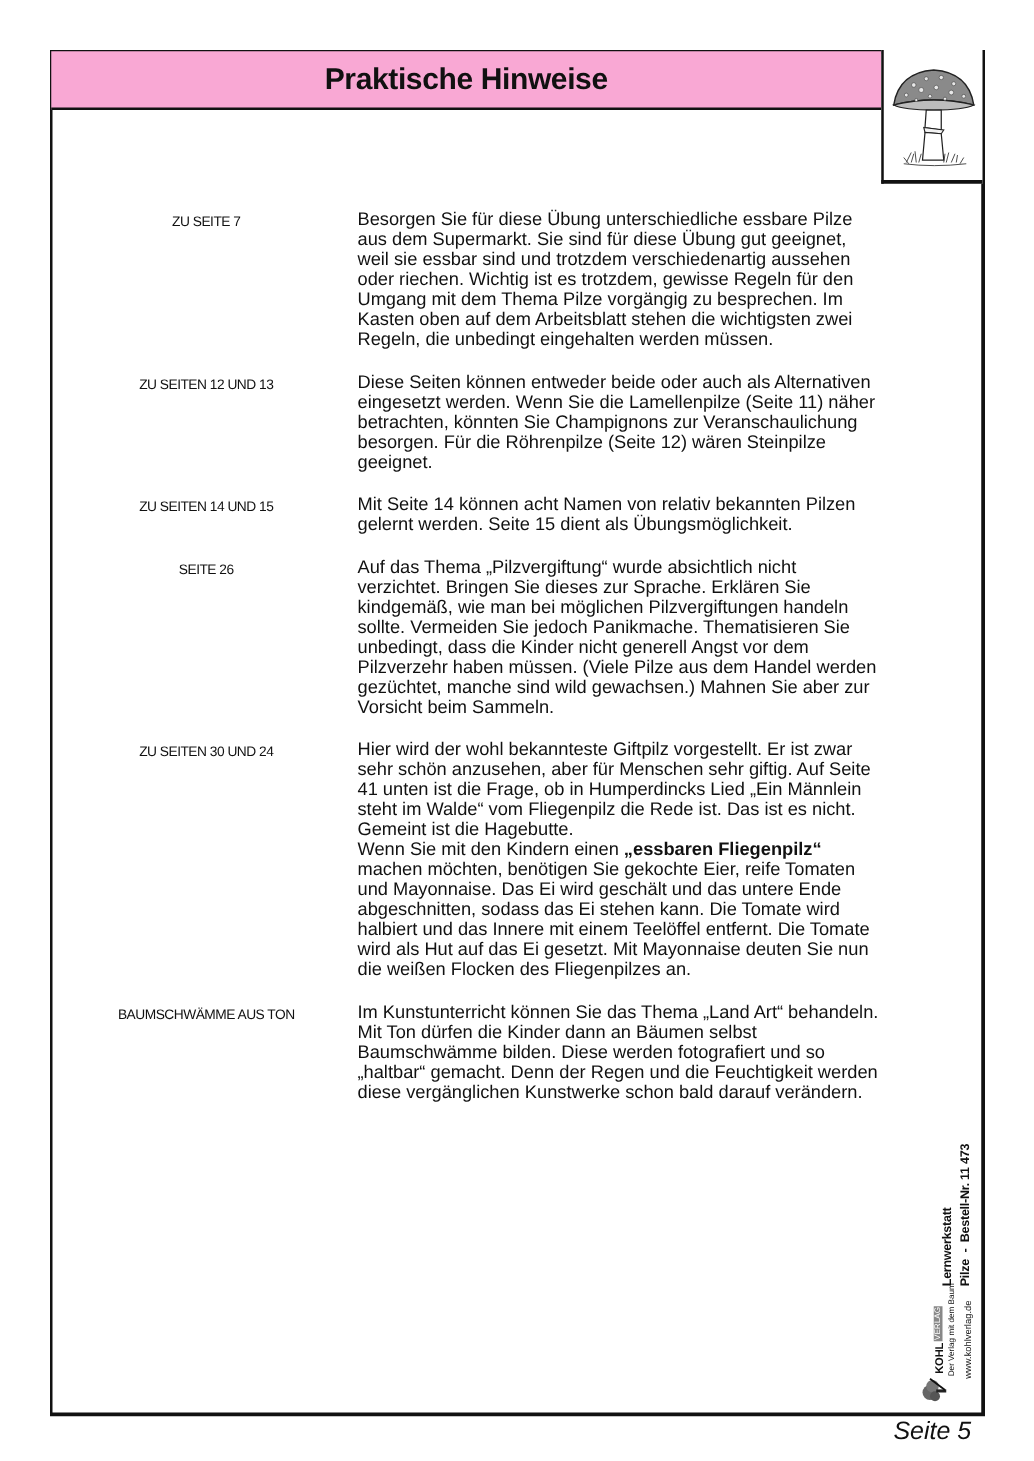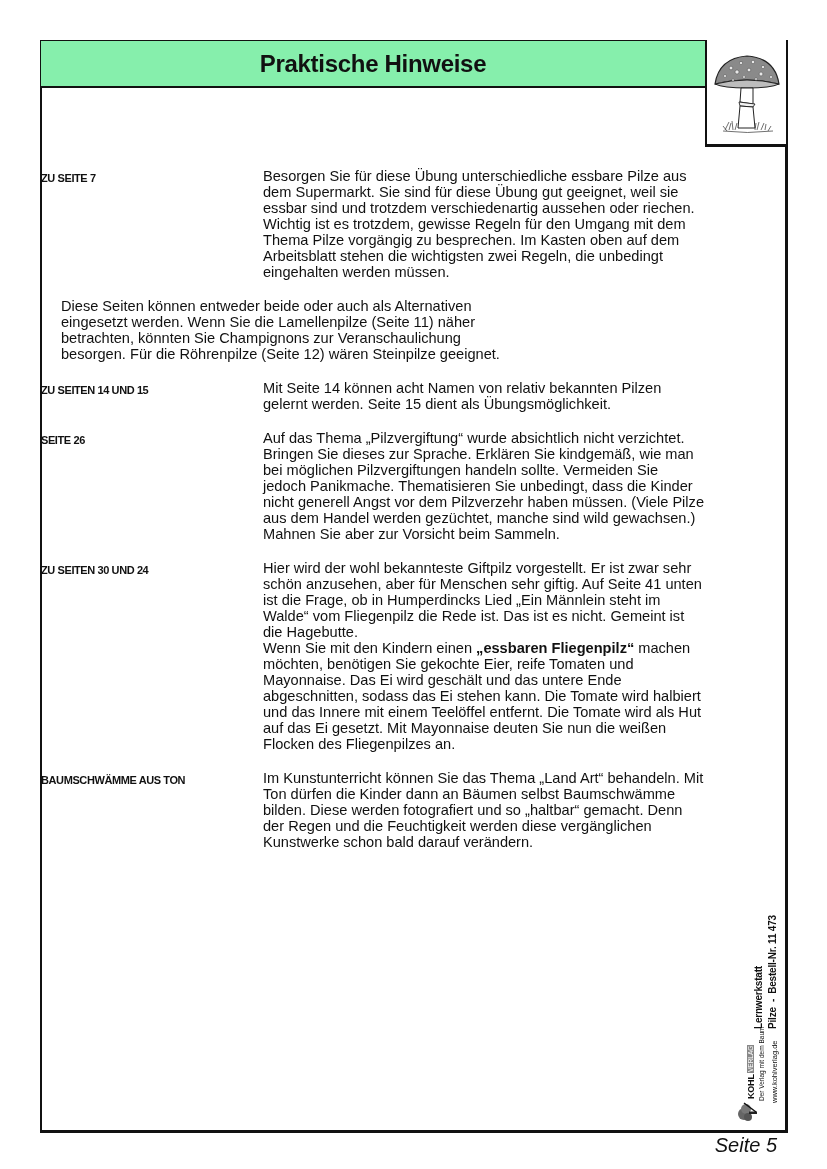--- a/index.html
+++ b/index.html
@@ -1,30 +1,30 @@
 <!DOCTYPE html>
 <html><head>
   <meta charset="utf-8">
   <style>
     html, body { margin: 0; padding: 0; background: #ffffff; }
     body { width: 827px; height: 1169px; position: relative; overflow: hidden;
            font-family: "Liberation Sans", sans-serif; color: #111; }
     .frame { position: absolute; left: 40px; top: 40px; width: 743px; height: 1087px;
              border: 3px solid #111; border-left-width: 2px; box-sizing: content-box; }
     .header { position: absolute; left: 41px; top: 41px; width: 664px; height: 45px;
-              background: #86efac; border-bottom: 2px solid #111; }
+              background: #f9a8d4; border-bottom: 2px solid #111; }
     .header .title { position: absolute; left: 0; right: 0; top: 9px; text-align: center;
                      font-weight: bold; font-size: 24px; letter-spacing: -0.3px; }
     .imgbox { position: absolute; left: 705px; top: 40px; width: 79px; height: 104px;
               border-left: 2px solid #111; border-bottom: 3px solid #111; background: #fff; }
     .imgbox svg { position: absolute; left: 4px; top: 10px; }
     .entries { position: absolute; left: 41px; top: 168px; width: 664px; }
     .entry { display: flex; margin-bottom: 18px; }
-    .label { width: 202px; text-align: left; font-weight: bold; font-size: 11px;
-             letter-spacing: -0.4px; padding-top: 4px; flex: 0 0 202px; }
+    .label { width: 202px; text-align: center; font-weight: normal; font-size: 11px;
+             letter-spacing: -0.4px; padding-top: 4px; flex: 0 0 202px; padding-left: 23px; }
     .text { margin-left: 20px; width: 450px; font-size: 14.6px; line-height: 16px; }
     .text p { margin: 0; }
     .text b { font-weight: bold; }
     .sidebar { position: absolute; left: 728px; top: 915px; width: 56px; height: 210px; }
     .vtext { position: absolute; left: 0; top: 0; width: 210px; height: 56px;
              transform-origin: 0 0; transform: rotate(-90deg) translate(-210px, 0); }
     .v-line { position: absolute; font-size: 10px; font-weight: bold; white-space: nowrap; letter-spacing: -0.2px; }
     .v-small { position: absolute; font-size: 6.5px; white-space: nowrap; }
     .pagenum { position: absolute; right: 50px; top: 1134px; font-style: italic; font-size: 20px; }
   </style>
@@ -70,20 +70,21 @@
 </div>
 
 <div class="entries">
   <div class="entry">
     <div class="label">ZU SEITE 7</div>
     <div class="text">
       <p>Besorgen Sie für diese Übung unterschiedliche essbare Pilze aus dem Supermarkt. Sie sind für diese Übung gut geeignet, weil sie essbar sind und trotzdem verschiedenartig aussehen oder riechen. Wichtig ist es trotzdem, gewisse Regeln für den Umgang mit dem Thema Pilze vorgängig zu besprechen. Im Kasten oben auf dem Arbeitsblatt stehen die wichtigsten zwei Regeln, die unbedingt eingehalten werden müssen.</p>
     </div>
   </div>
   <div class="entry">
+    <div class="label">ZU SEITEN 12 UND 13</div>
     <div class="text">
       <p>Diese Seiten können entweder beide oder auch als Alternativen eingesetzt werden. Wenn Sie die Lamellenpilze (Seite 11) näher betrachten, könnten Sie Champignons zur Veranschaulichung besorgen. Für die Röhrenpilze (Seite 12) wären Steinpilze geeignet.</p>
     </div>
   </div>
   <div class="entry">
     <div class="label">ZU SEITEN 14 UND 15</div>
     <div class="text">
       <p>Mit Seite 14 können acht Namen von relativ bekannten Pilzen gelernt werden. Seite 15 dient als Übungsmöglichkeit.</p>
     </div>
   </div>

